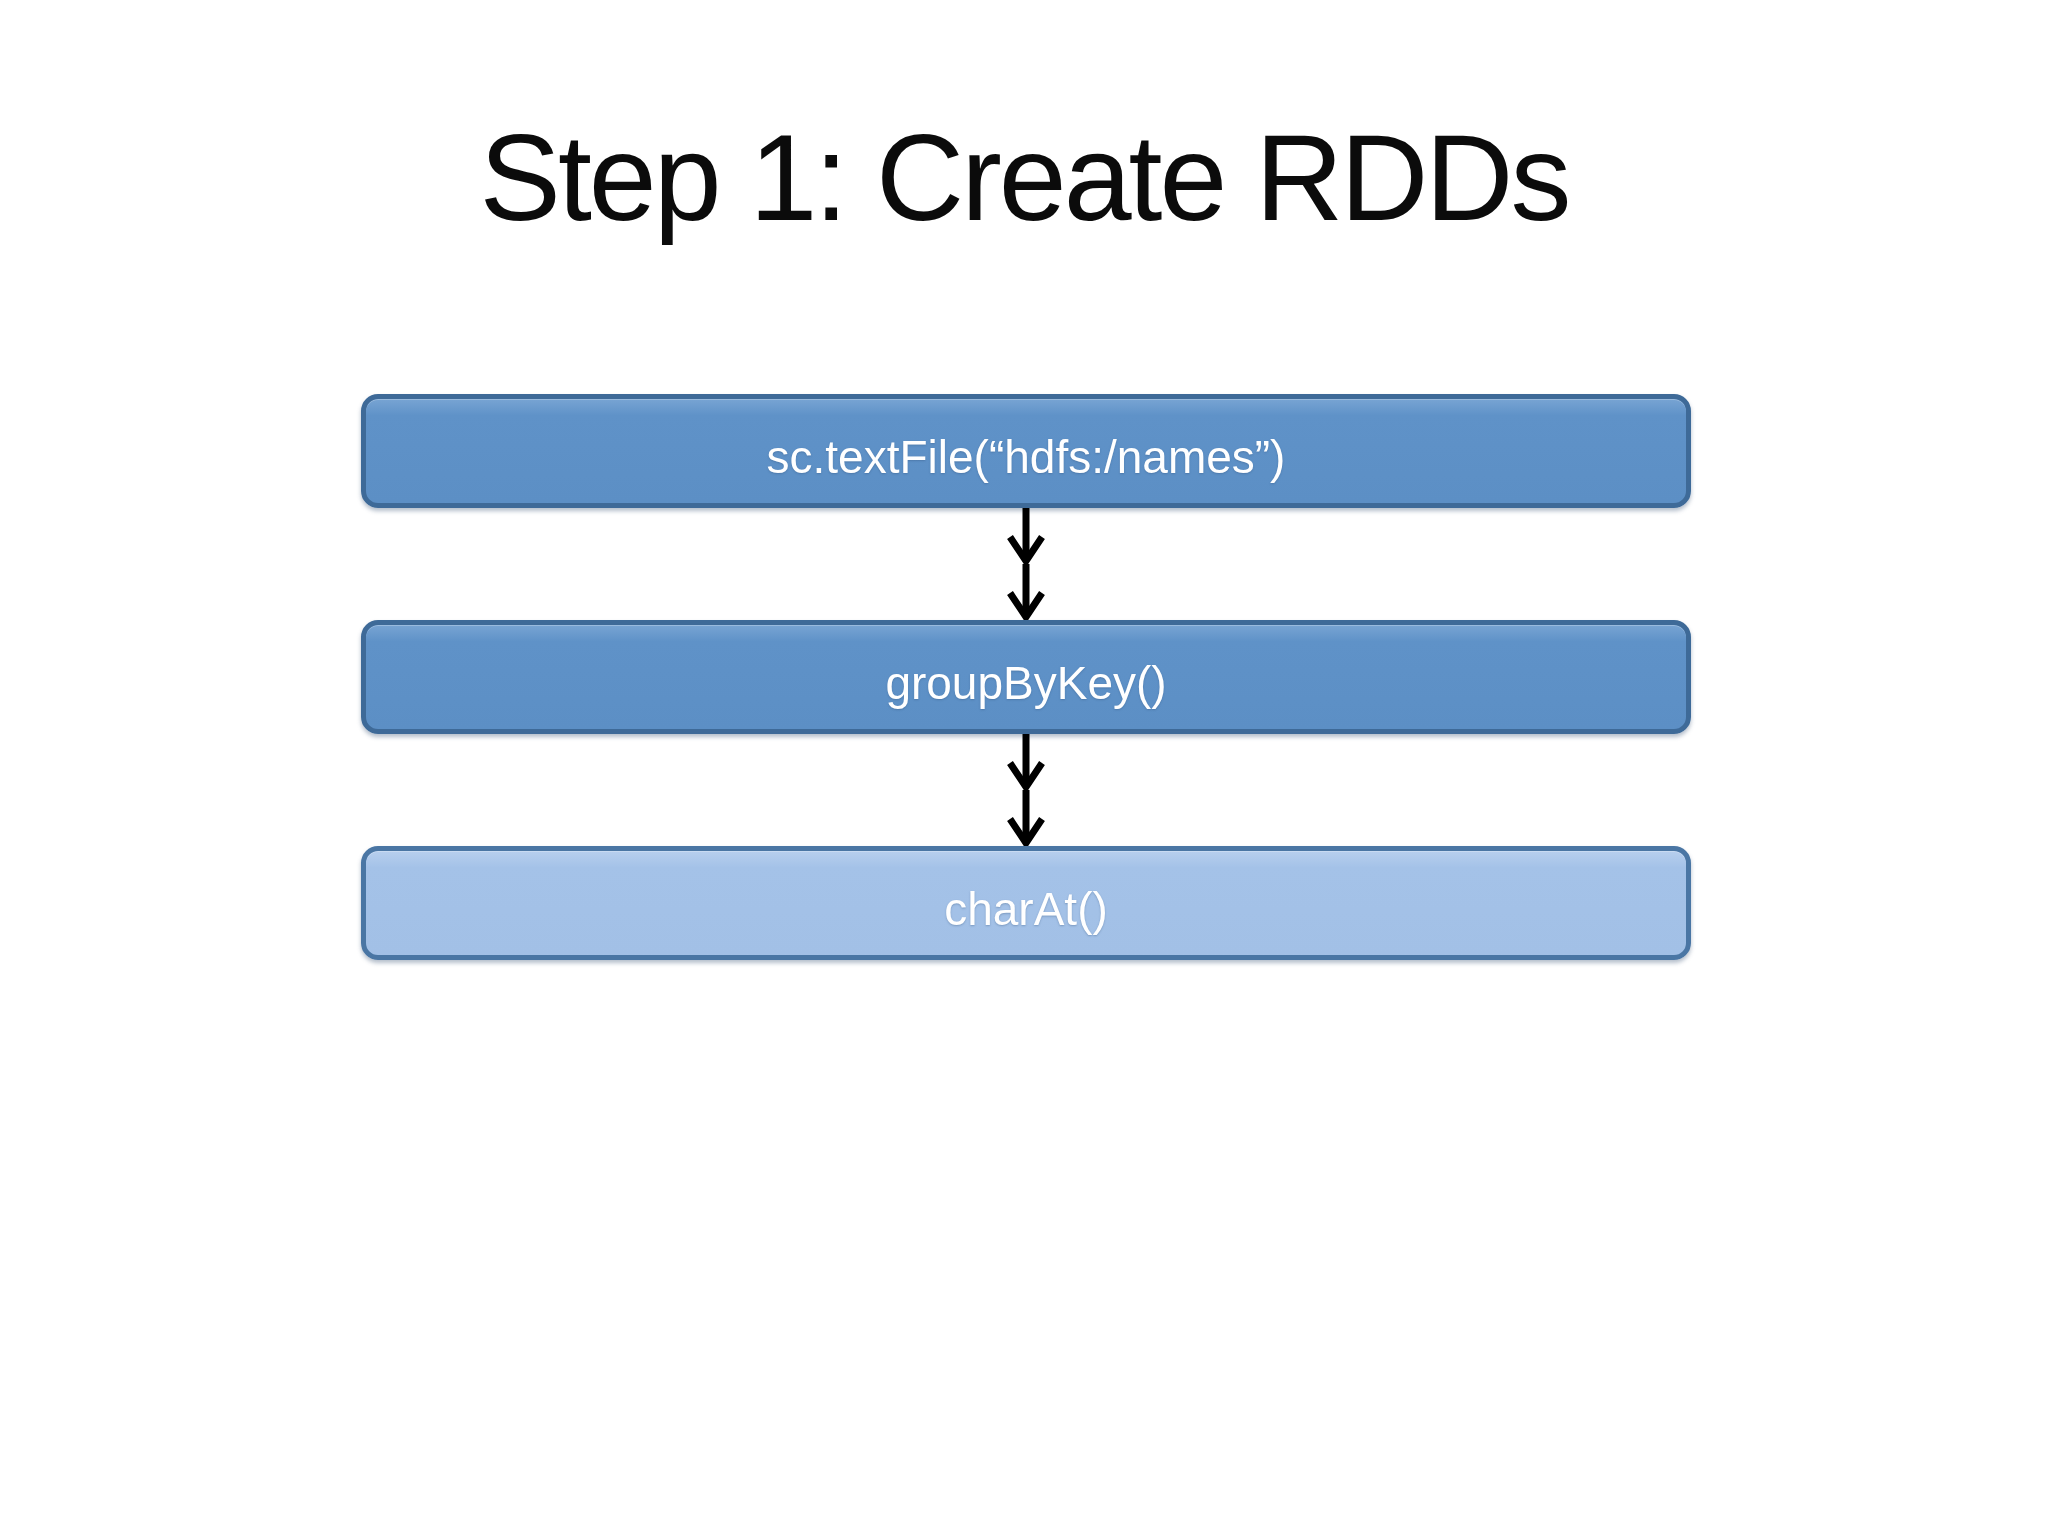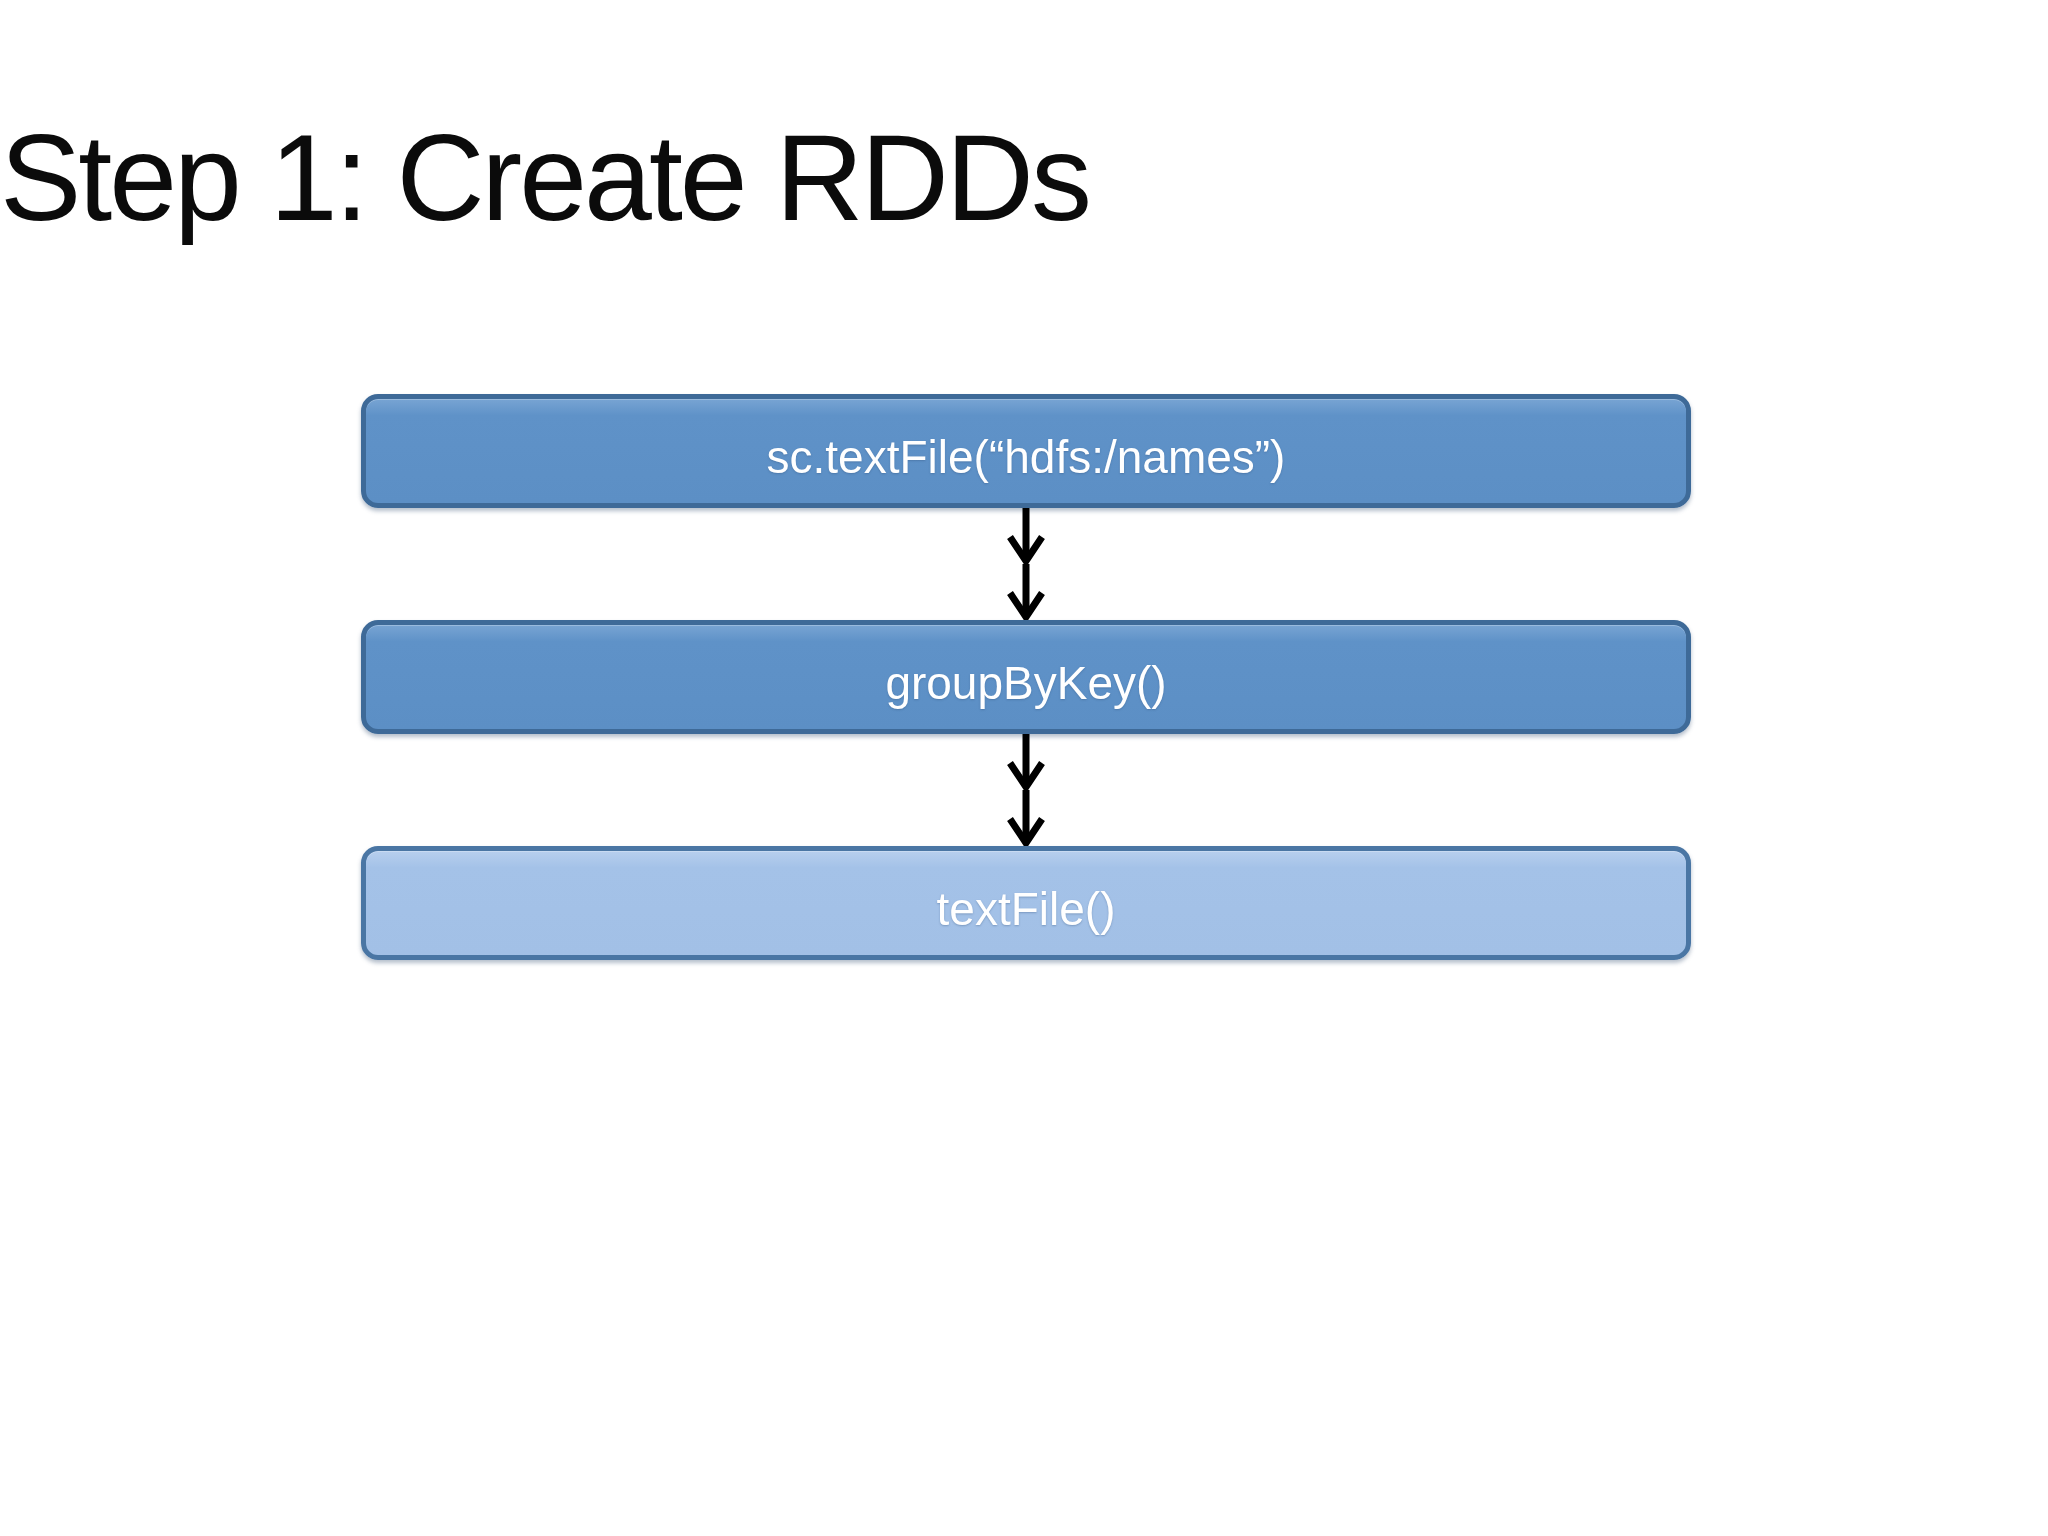--- a/index.html
+++ b/index.html
@@ -13,20 +13,21 @@
     height: 1536px;
     background: #ffffff;
     overflow: hidden;
     font-family: "Liberation Sans", "DejaVu Sans", sans-serif;
   }
   .slide-title {
     position: absolute;
     top: 108px;
     left: 0;
     width: 100%;
+    text-align: center;
     font-size: 122px;
     font-weight: 200;
     letter-spacing: -3px;
     color: #0b0b0b;
     white-space: nowrap;
   }
   .flow {
     position: absolute;
     left: 361px;
     top: 394px;
@@ -110,17 +111,17 @@
 
 
     <div class="arrow-cell">
       <svg width="44" height="56" viewBox="0 0 44 56">
         <line x1="22" y1="0" x2="22" y2="53" stroke="#000000" stroke-width="7"></line>
         <polyline points="6,29 22,53 38,29" fill="none" stroke="#000000" stroke-width="7" stroke-linejoin="miter"></polyline>
       </svg>
     </div>
 
     <div class="flow-box light">
-      <span class="label">textFile()</span>
+      <span class="label">charAt()</span>
     </div>
 
   </div>
 </div>
 
 </body></html>

